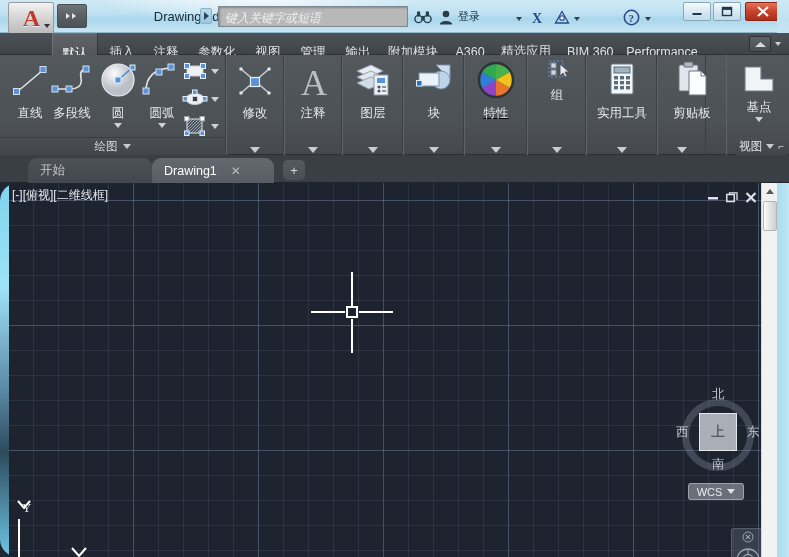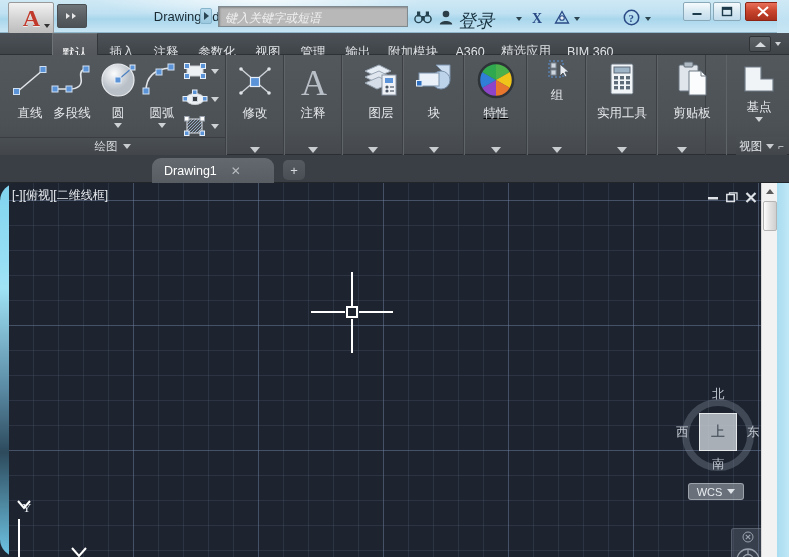--- a/index.html
+++ b/index.html
@@ -67,21 +67,21 @@
   .search-box span {
     display:block; padding: 3px 6px; font-size: 12px; font-style: italic;
     color: #f0f0f0; white-space: nowrap; overflow: hidden;
   }
   .qat-icon {
     position:absolute; top: 8px; width: 18px; height: 18px;
     display:flex; align-items:center; justify-content:center;
   }
   .signin-text {
     position: absolute; left: 458px; top: 9px;
-    font-size: 18px; color: #17303d; white-space:nowrap;font-style:italic;
+    font-size: 11px; color: #17303d; white-space:nowrap;
   }
   .tb-caret {
     position:absolute; width:0;height:0;
     border-left:3px solid transparent;border-right:3px solid transparent;
     border-top:4px solid #2c4450;
   }
   .winbtn {
     position:absolute; top: 2px; width: 28px; height: 19px;
     border:1px solid #8aa9b8; border-radius:2px;
     background: linear-gradient(180deg,#f6fbfd,#d8e9f2 50%,#c2dced);
@@ -391,20 +391,21 @@
     <div class="rtab" style="left:100px;width:44px;">插入</div>
     <div class="rtab" style="left:144px;width:44px;">注释</div>
     <div class="rtab" style="left:189px;width:56px;">参数化</div>
     <div class="rtab" style="left:246px;width:44px;">视图</div>
     <div class="rtab" style="left:291px;width:44px;">管理</div>
     <div class="rtab" style="left:336px;width:44px;">输出</div>
     <div class="rtab" style="left:380px;width:66px;">附加模块</div>
     <div class="rtab" style="left:448px;width:44px;">A360</div>
     <div class="rtab" style="left:493px;width:66px;font-family:Liberation Mono, monospace;">精选应用</div>
     <div class="rtab" style="left:560px;width:58px;">BIM 360</div>
+    <div class="rtab" style="left:619px;width:86px;">Performance</div>
 
     <div class="rtab-minbtn">
       <svg width="13" height="9" viewBox="0 0 13 9">
         <path d="M1 7 L6.5 2 L12 7 Z" fill="#d8dbdd"></path>
       </svg>
     </div>
     <span class="tb-caret" style="right:8px; top:9px; border-top-color:#d0d3d6;"></span>
   </div>
 
   <div class="ribbon">
@@ -520,21 +521,21 @@
       <div class="big-btn" style="left:2px;">
         <svg width="48" height="44" viewBox="0 0 48 44">
           <text x="12" y="36" font-family="Liberation Serif, serif" font-size="36" fill="#b9bfc6">A</text>
         </svg>
         <span class="lbl">注释</span>
       </div>
       <span class="panel-expand"></span>
     </div>
 
     <div class="rpanel" style="left:342px; width:61px;">
-      <div class="big-btn" style="left:12px;">
+      <div class="big-btn" style="left:4px;">
         <svg width="48" height="44" viewBox="0 0 48 44">
           <path d="M8 12 L22 6 L34 12 L20 18 Z" fill="#e6ecf3" stroke="#98a4b2"></path>
           <path d="M8 18 L22 12 L34 18 L20 24 Z" fill="#dfe6ee" stroke="#98a4b2"></path>
           <path d="M8 24 L22 18 L34 24 L20 30 Z" fill="#d5dee8" stroke="#98a4b2"></path>
           <rect x="25" y="16" width="14" height="20" fill="#eef2f7" stroke="#8a96a5"></rect>
           <rect x="28" y="19" width="8" height="5" fill="#5a93d8"></rect>
           <circle cx="30" cy="28" r="1.6" fill="#4a5663"></circle>
           <circle cx="30" cy="32" r="1.6" fill="#4a5663"></circle>
           <line x1="33" y1="28" x2="37" y2="28" stroke="#4a5663" stroke-width="1.2"></line>
           <line x1="33" y1="32" x2="37" y2="32" stroke="#4a5663" stroke-width="1.2"></line>
@@ -633,20 +634,23 @@
       </div>
       <div class="view-tag">
         <span>视图</span>
         <span class="rp-caret-dn"></span>
         <span style="font-size:10px;color:#d0d3d6;">⌐</span>
       </div>
     </div>
   </div>
 
   <div class="doctabs">
+    <div class="dtab inactive" style="left:28px; width:124px;">
+      <span>开始</span>
+    </div>
     <div class="dtab active" style="left:152px; width:122px;">
       <span>Drawing1</span>
       <span class="xc">✕</span>
     </div>
     <div class="dtab-plus" style="left:283px;">
       <span>+</span>
     </div>
   </div>
 
   <div class="canvas-wrap">

